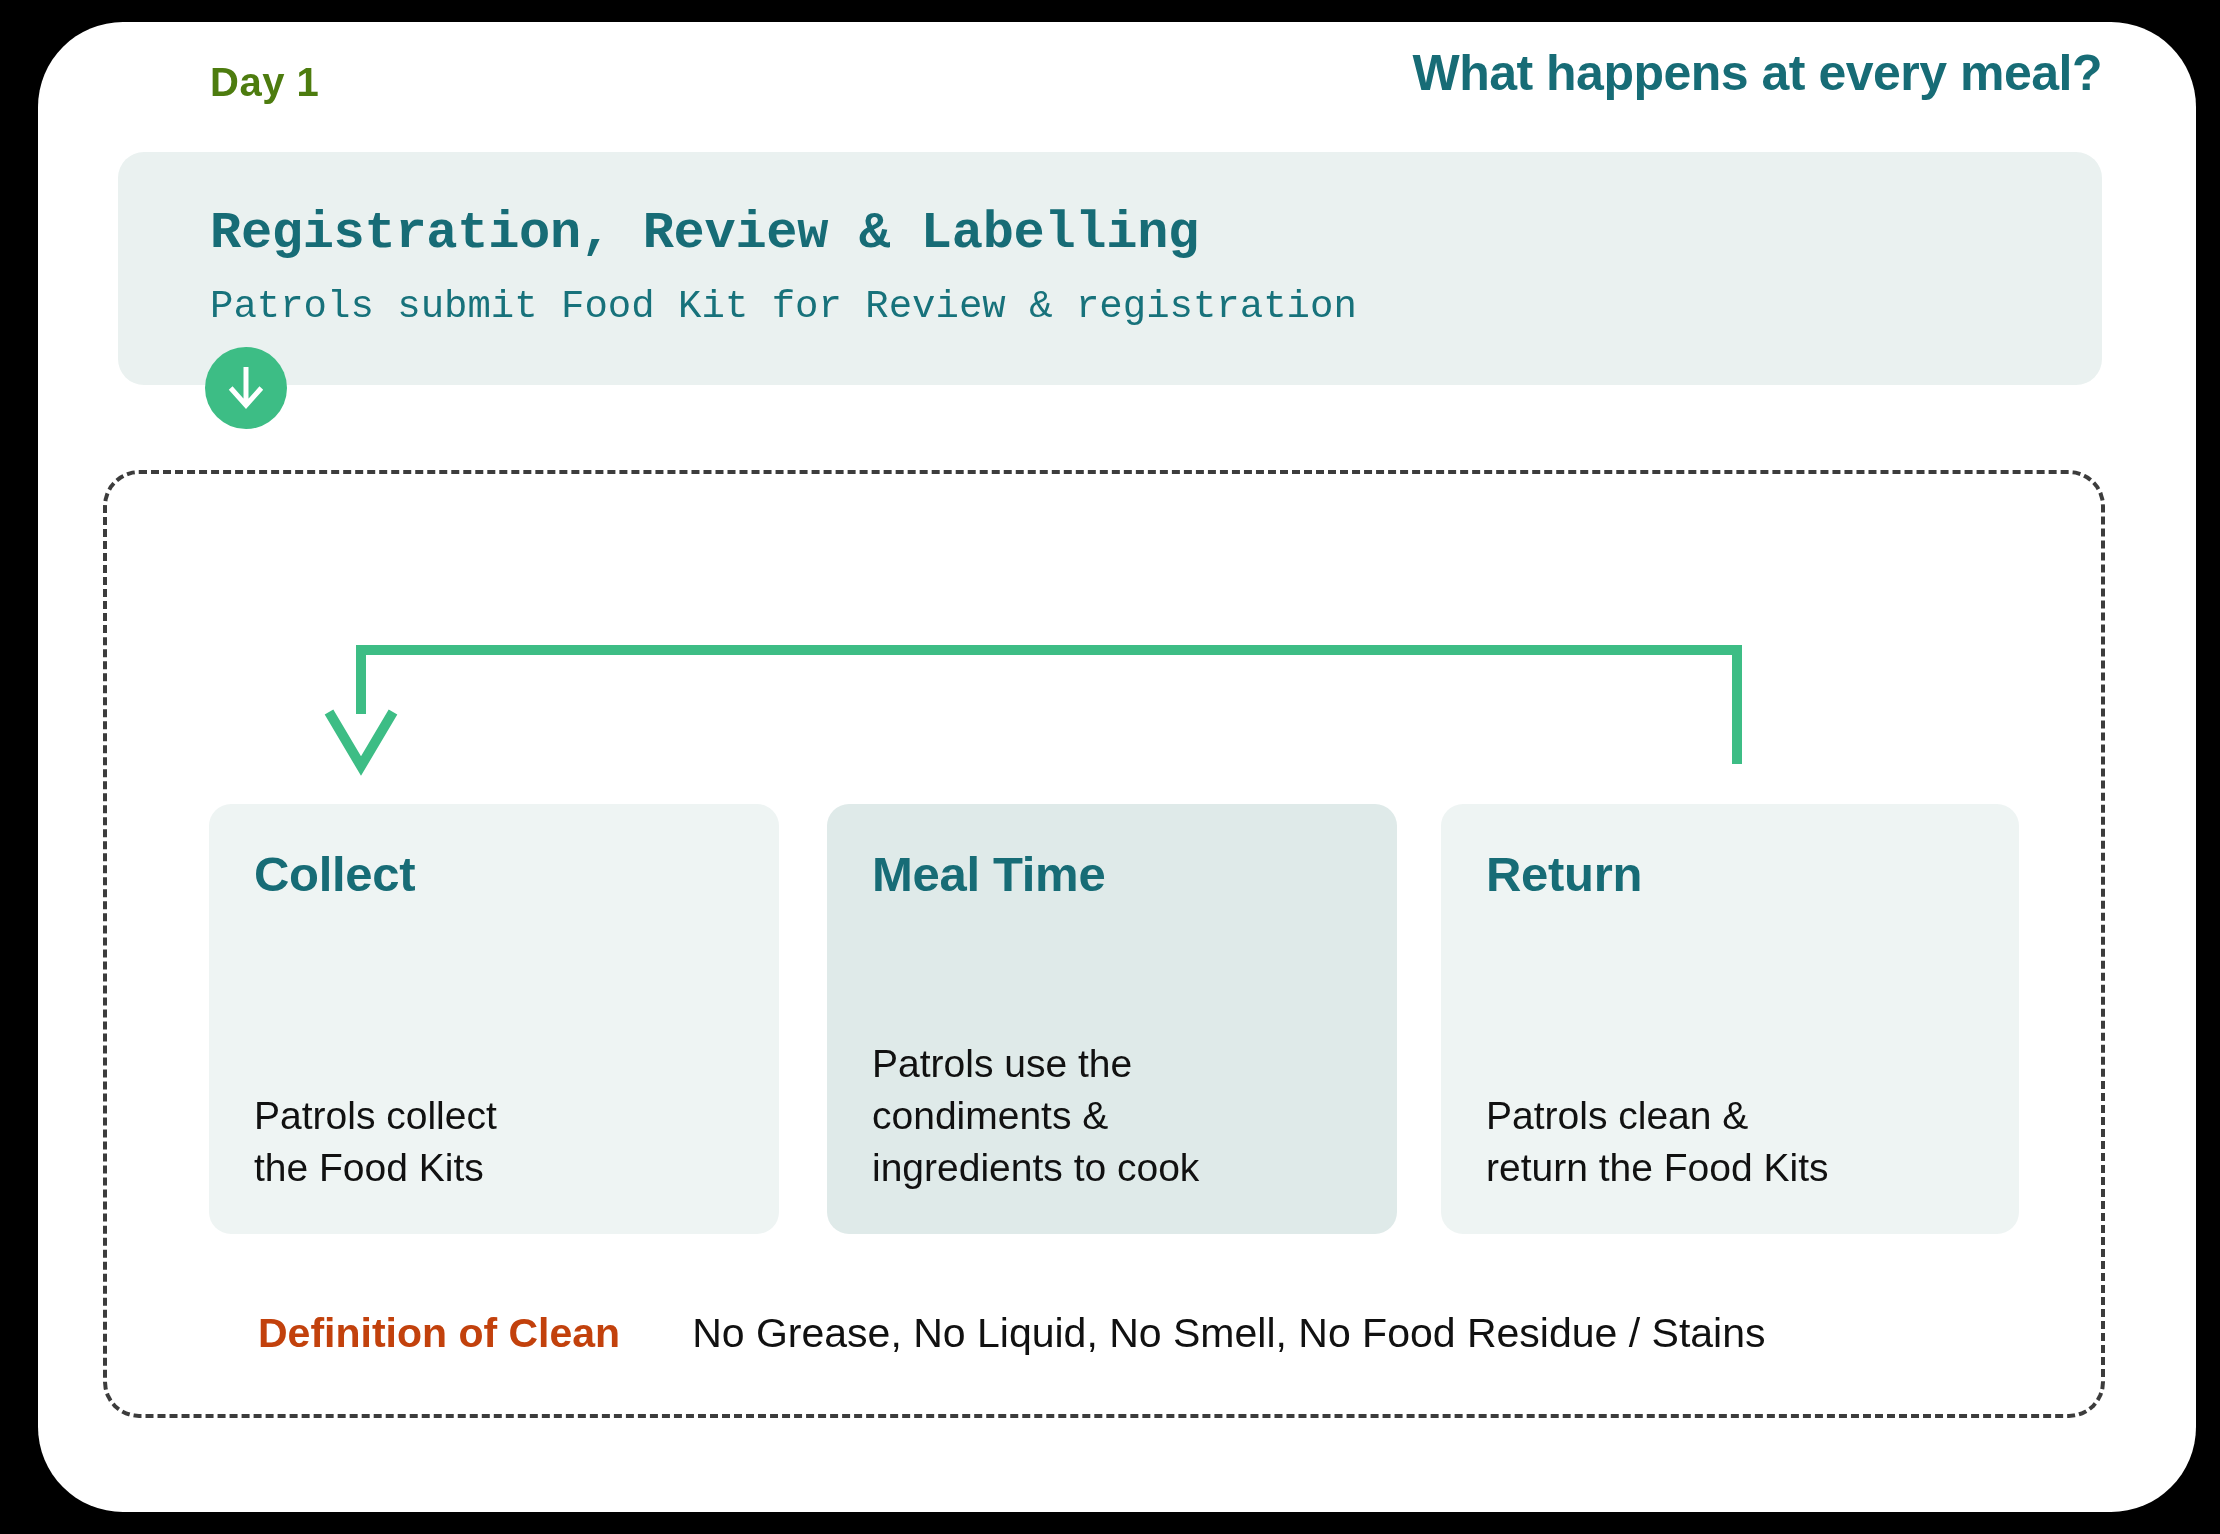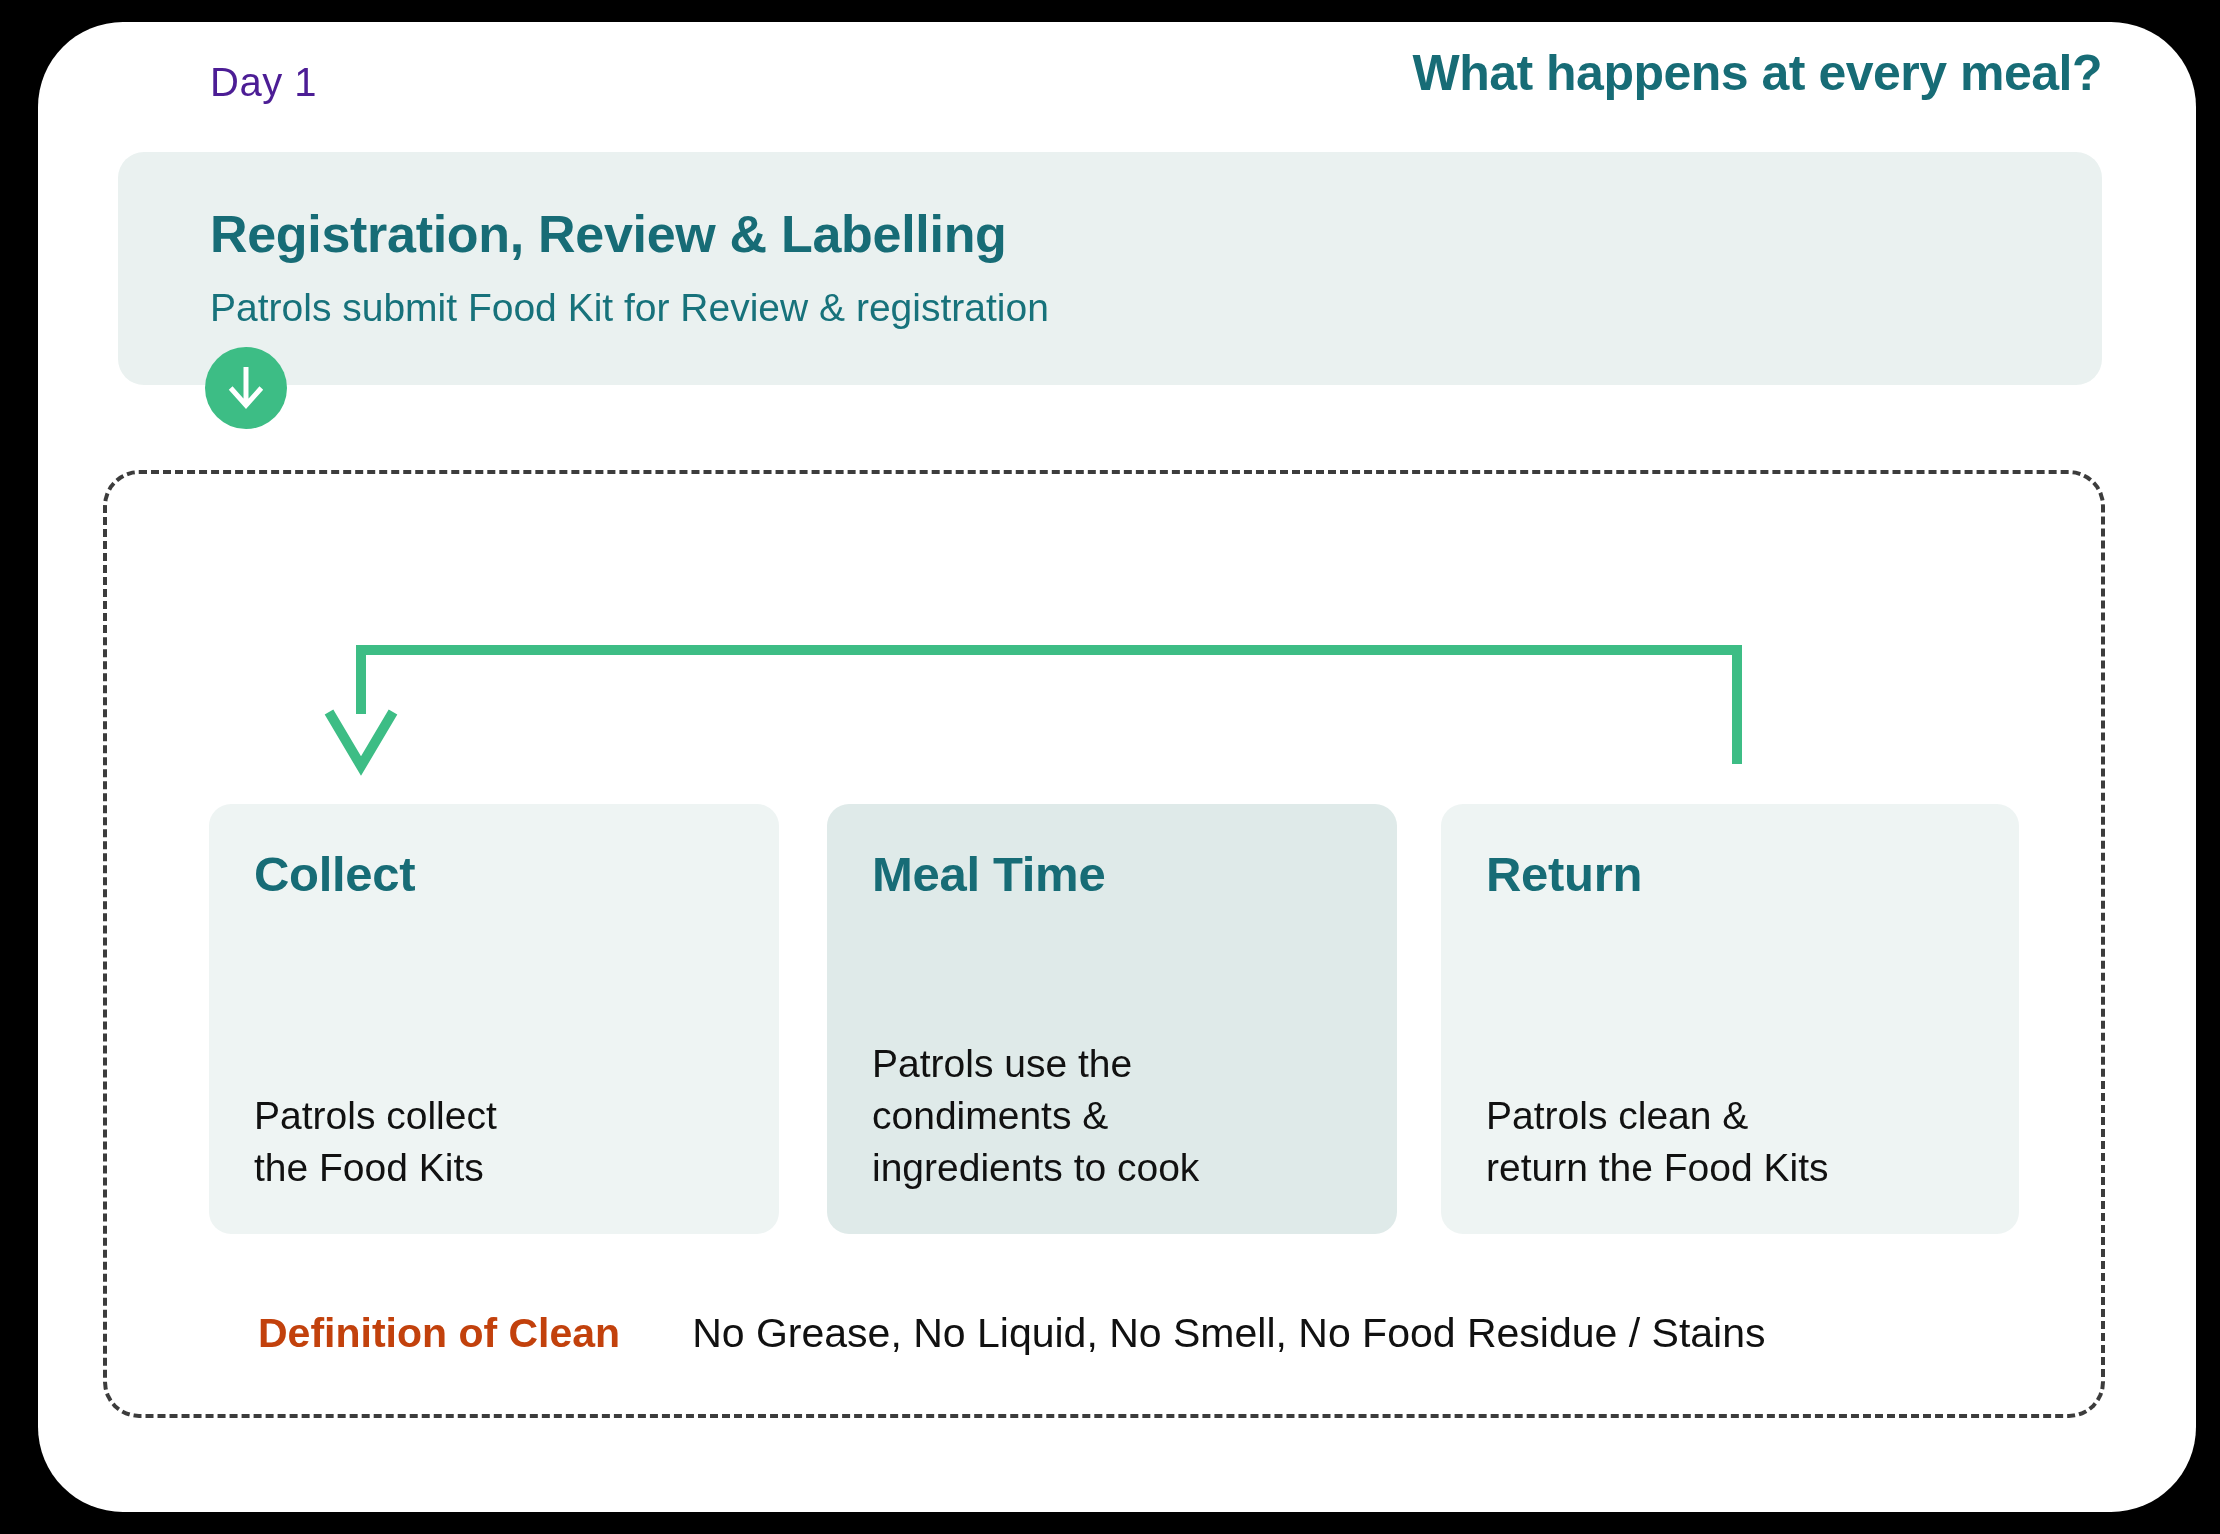--- a/index.html
+++ b/index.html
@@ -7,30 +7,31 @@
     width:2220px;height:1534px;position:relative;
     font-family:"Liberation Sans", sans-serif;
     -webkit-font-smoothing:antialiased;
   }
   .card{
     position:absolute;left:38px;top:22px;width:2158px;height:1490px;
     background:#ffffff;border-radius:85px;
   }
   .day-label{
     position:absolute;left:172px;top:38px;
-    font-size:40px;color:#4c1d95;font-weight:400;letter-spacing:.5px;text-align:center;
+    font-size:40px;color:#4d7c0f;font-weight:700;letter-spacing:.5px;text-align:center;
   }
   .main-title{
     position:absolute;right:94px;top:22px;
     font-size:50px;color:#176c76;font-weight:800;letter-spacing:-.5px;
   }
   .reg-panel{
     position:absolute;left:80px;top:130px;width:1984px;height:233px;
     background:#eaf1f0;border-radius:26px;box-sizing:border-box;
     padding:52px 0 0 92px;
+    font-family:Liberation Mono, monospace;
   }
   .reg-title{
     font-size:52px;font-weight:800;color:#176c76;letter-spacing:-.3px;
     margin:0 0 22px 0;
   }
   .reg-subtitle{
     font-size:39px;color:#17727b;margin:0;
   }
   .down-circle{
     position:absolute;left:167px;top:325px;width:82px;height:82px;

